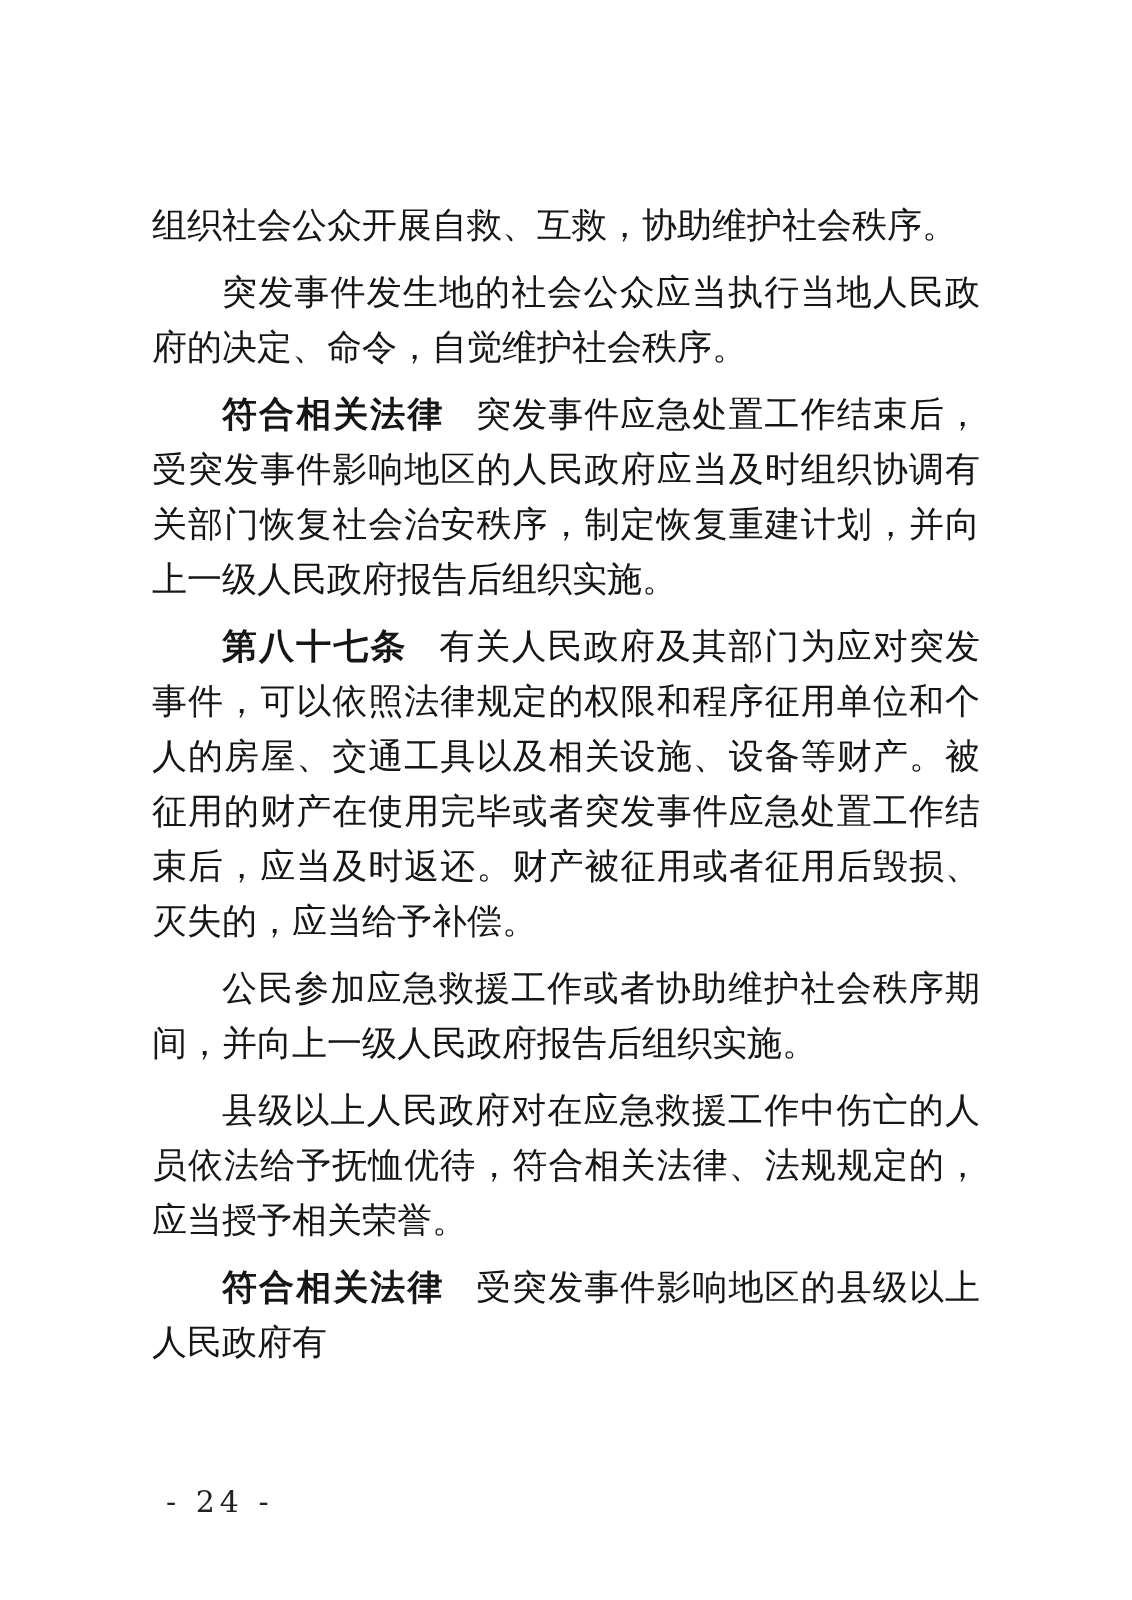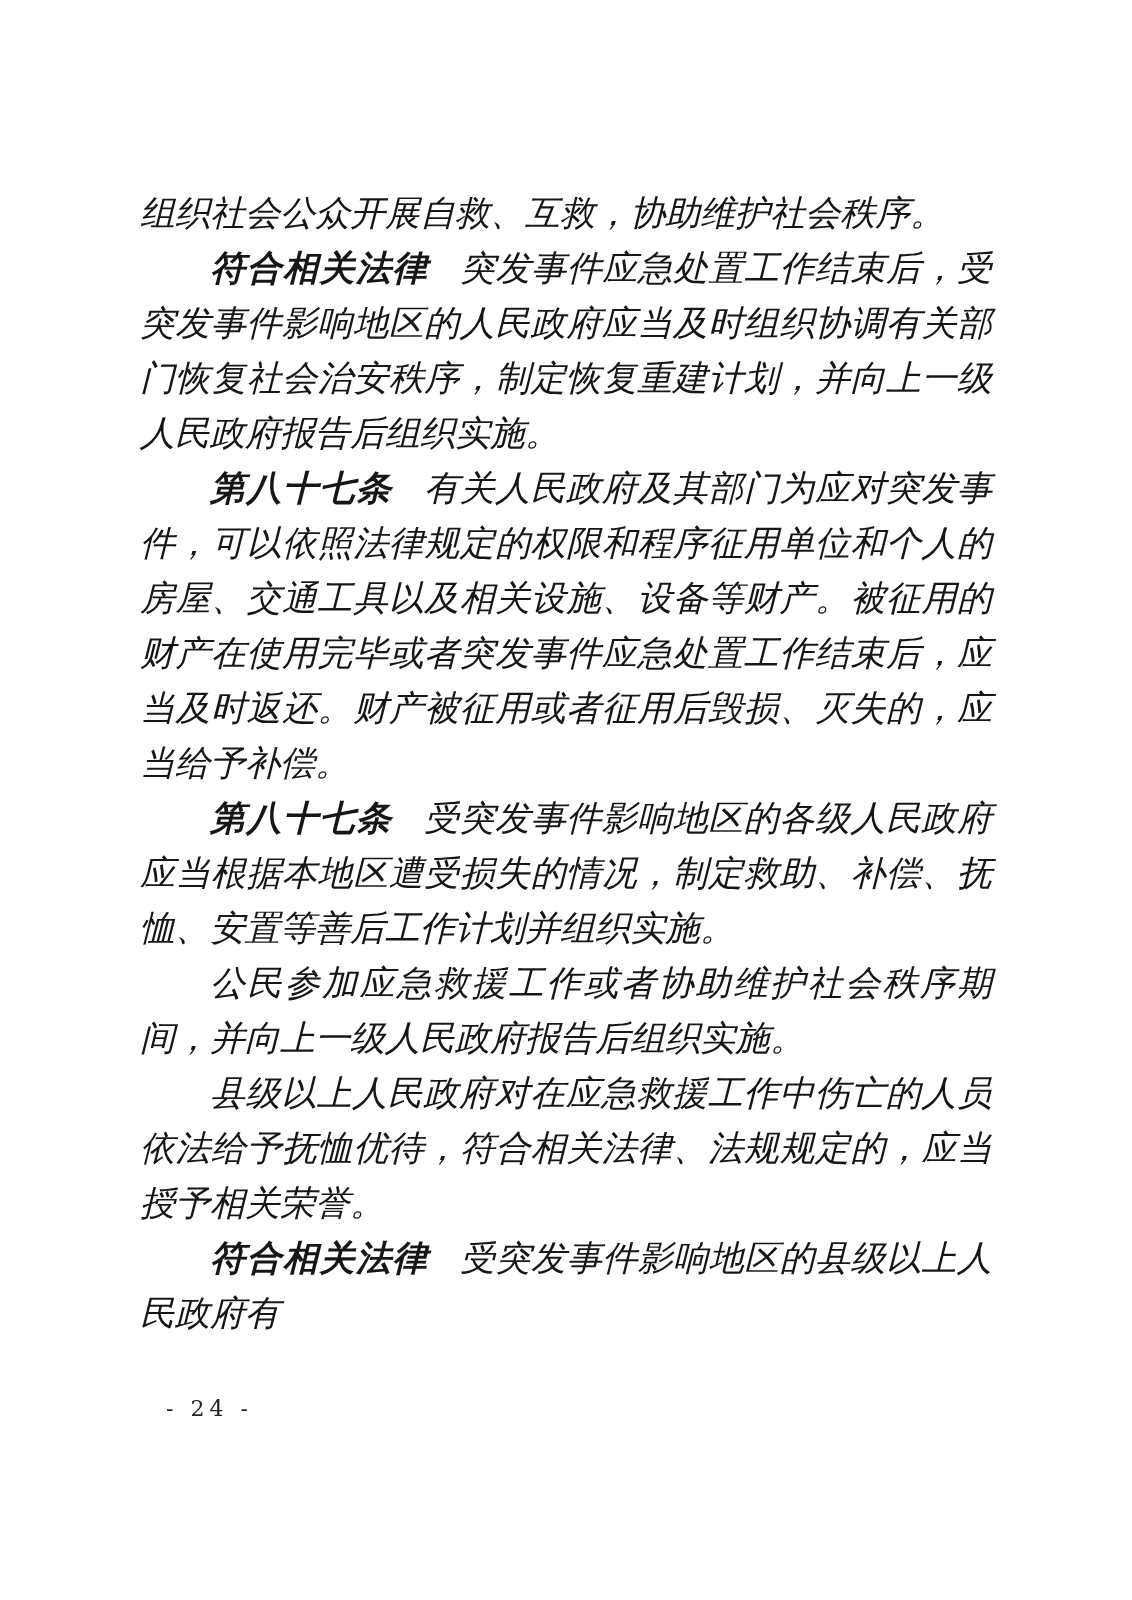--- a/index.html
+++ b/index.html
@@ -20,60 +20,59 @@
     left: 140px;
     top: 186px;
     width: 852px;
     font-size: 35px;
     line-height: 55px;
     color: #161616;
     text-align: justify;
     text-justify: inter-character;
   }
   p.para {
-    margin: 0;
+    margin: 12px;
     padding: 0;
     text-indent: 2em;
-    font-style: italic;
   }
   p.para.no-indent {
     text-indent: 0;
   }
   .article-no {
     font-weight: bold;
     margin-right: 0.9em;
     letter-spacing: 1px;
   }
   .page-number {
     position: absolute;
     left: 166px;
-    top: 1396px;
+    top: 1484px;
     font-family: "DejaVu Serif", "Liberation Serif", serif;
-    font-size: 22px;
+    font-size: 30px;
     letter-spacing: 5px;
     color: #222222;
     white-space: pre;
   }
 </style>
 </head>
 <body>
 
 <div class="page">
 
   <div class="text-block">
 
     <p class="para no-indent">组织社会公众开展自救、互救，协助维护社会秩序。</p>
 
+    <p class="para">突发事件发生地的社会公众应当执行当地人民政府的决定、命令，自觉维护社会秩序。</p>
 
     <p class="para"><span class="article-no">符合相关法律</span><span>突发事件应急处置工作结束后，受突发事件影响地区的人民政府应当及时组织协调有关部门恢复社会治安秩序，制定恢复重建计划，并向上一级人民政府报告后组织实施。</span></p>
 
 
     <p class="para"><span class="article-no">第八十七条</span><span>有关人民政府及其部门为应对突发事件，可以依照法律规定的权限和程序征用单位和个人的房屋、交通工具以及相关设施、设备等财产。被征用的财产在使用完毕或者突发事件应急处置工作结束后，应当及时返还。财产被征用或者征用后毁损、灭失的，应当给予补偿。</span></p>
 
-    <p class="para"><span class="article-no">第八十七条</span><span>受突发事件影响地区的各级人民政府应当根据本地区遭受损失的情况，制定救助、补偿、抚恤、安置等善后工作计划并组织实施。</span></p>
 
     <p class="para">公民参加应急救援工作或者协助维护社会秩序期间，并向上一级人民政府报告后组织实施。</p>
 
     <p class="para">县级以上人民政府对在应急救援工作中伤亡的人员依法给予抚恤优待，符合相关法律、法规规定的，应当授予相关荣誉。</p>
 
     <p class="para"><span class="article-no">符合相关法律</span><span>受突发事件影响地区的县级以上人民政府有</span></p>
 
   </div>
 
   <div class="page-number">- 24 -</div>

